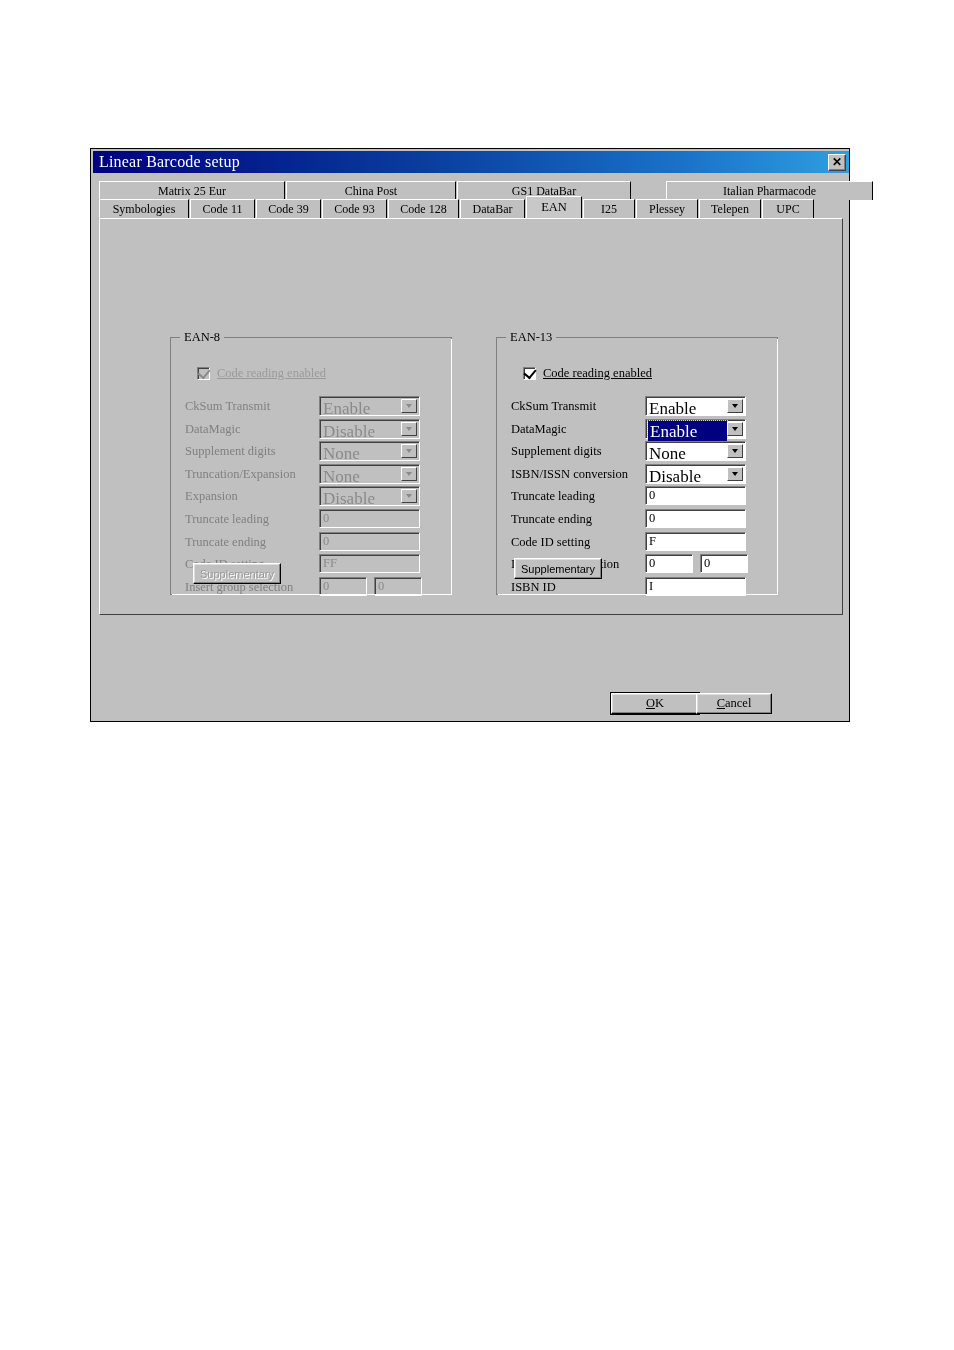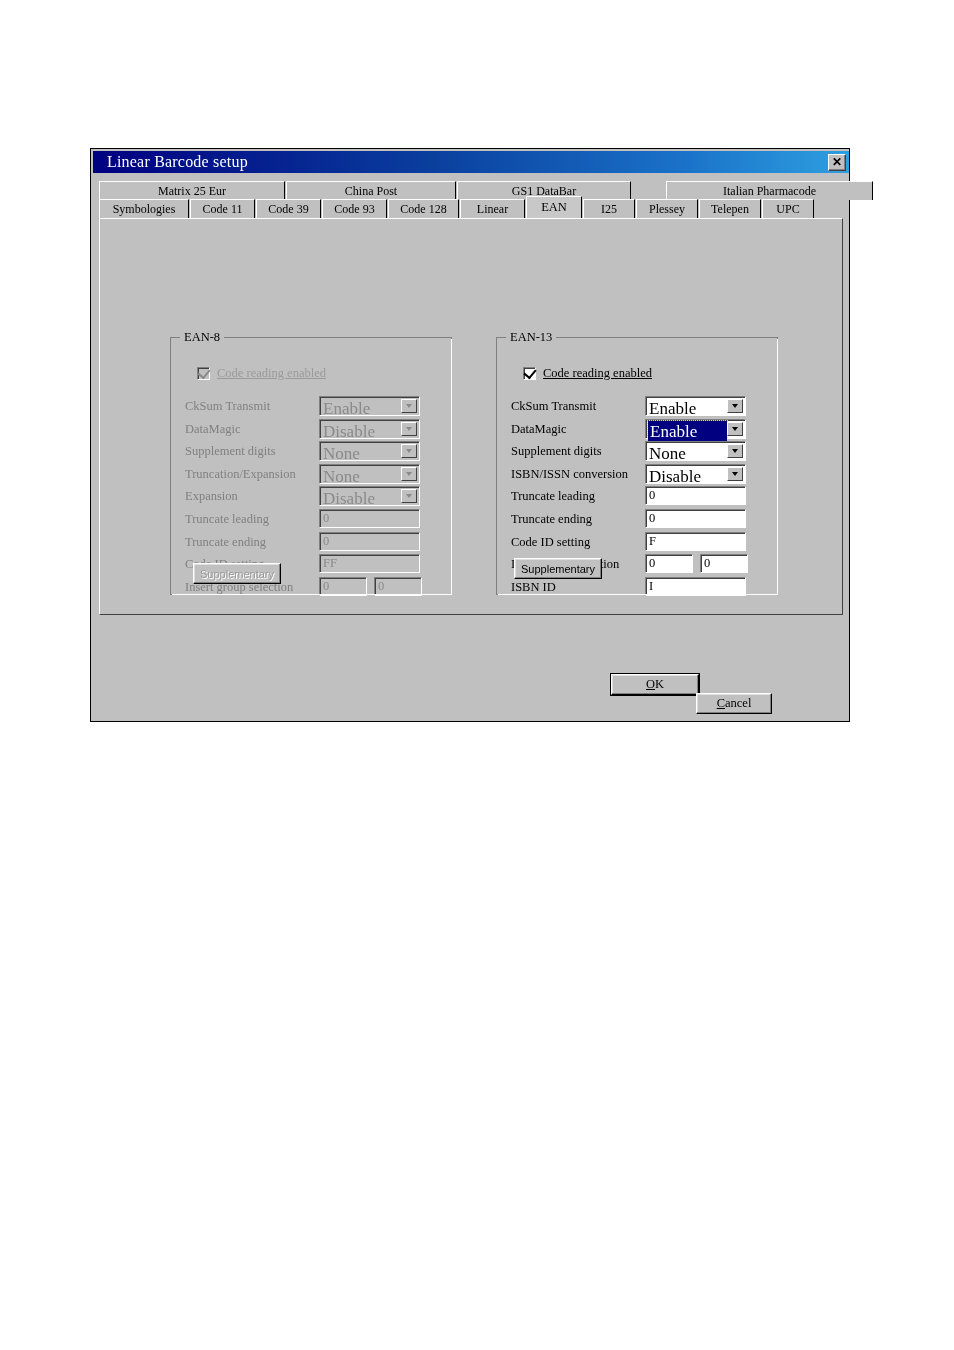--- a/index.html
+++ b/index.html
@@ -33,21 +33,21 @@
     height: 22px;
     background: linear-gradient(to right, #000080 0%, #0a3f9e 45%, #1a72c8 78%, #2e9fe0 100%);
     display: flex;
     align-items: center;
     box-sizing: border-box;
   }
   .titlebar-text {
     color: #ffffff;
     font-size: 16px;
     font-family: "Liberation Serif", serif;
-    padding-left: 14px;
+    padding-left: 6px;
     letter-spacing: 0.2px;
     white-space: nowrap;
   }
   .titlebar-spacer { flex: 1; }
   .close-btn {
     width: 18px;
     height: 17px;
     margin-right: 3px;
     background: #c0c0c0;
     border-top: 1px solid #ffffff;
@@ -324,21 +324,21 @@
     color: #000000;
     box-sizing: border-box;
     cursor: pointer;
     white-space: nowrap;
   }
   .pbtn.disabled { color: #9a9a9a; text-shadow: 1px 1px 0 #ffffff; }
 
   #btn-supp-ean8  { left: 22px;  top: 225px; width: 88px; height: 21px; }
   #btn-supp-ean13 { left: 17px;  top: 220px; width: 88px; height: 21px; }
 
-  #btn-ok     { position:absolute; left: 520px; top: 525px; width: 88px; height: 21px;
+  #btn-ok     { position:absolute; left: 520px; top: 544px; width: 88px; height: 21px;
                 border: 2px solid #000000; }
   #btn-cancel { position:absolute; left: 605px; top: 544px; width: 76px; height: 21px; }
 
   .accel { text-decoration: underline; }
 
   
   .footer-btn {
     position: absolute;
     background: #c0c0c0;
     display: flex;
@@ -401,21 +401,21 @@
         <div class="tab" style="width: 65px;">
           <span>Code 39</span>
         </div>
         <div class="tab" style="width: 65px;">
           <span>Code 93</span>
         </div>
         <div class="tab" style="width: 71px;">
           <span>Code 128</span>
         </div>
         <div class="tab" style="width: 65px;">
-          <span>Linear</span>
+          <span>DataBar</span>
         </div>
         <div class="tab active" style="width: 56px;">
           <span>EAN</span>
         </div>
         <div class="tab" style="width: 52px;">
           <span>I25</span>
         </div>
         <div class="tab" style="width: 62px; text-align: right;">
           <span>Plessey</span>
         </div>

